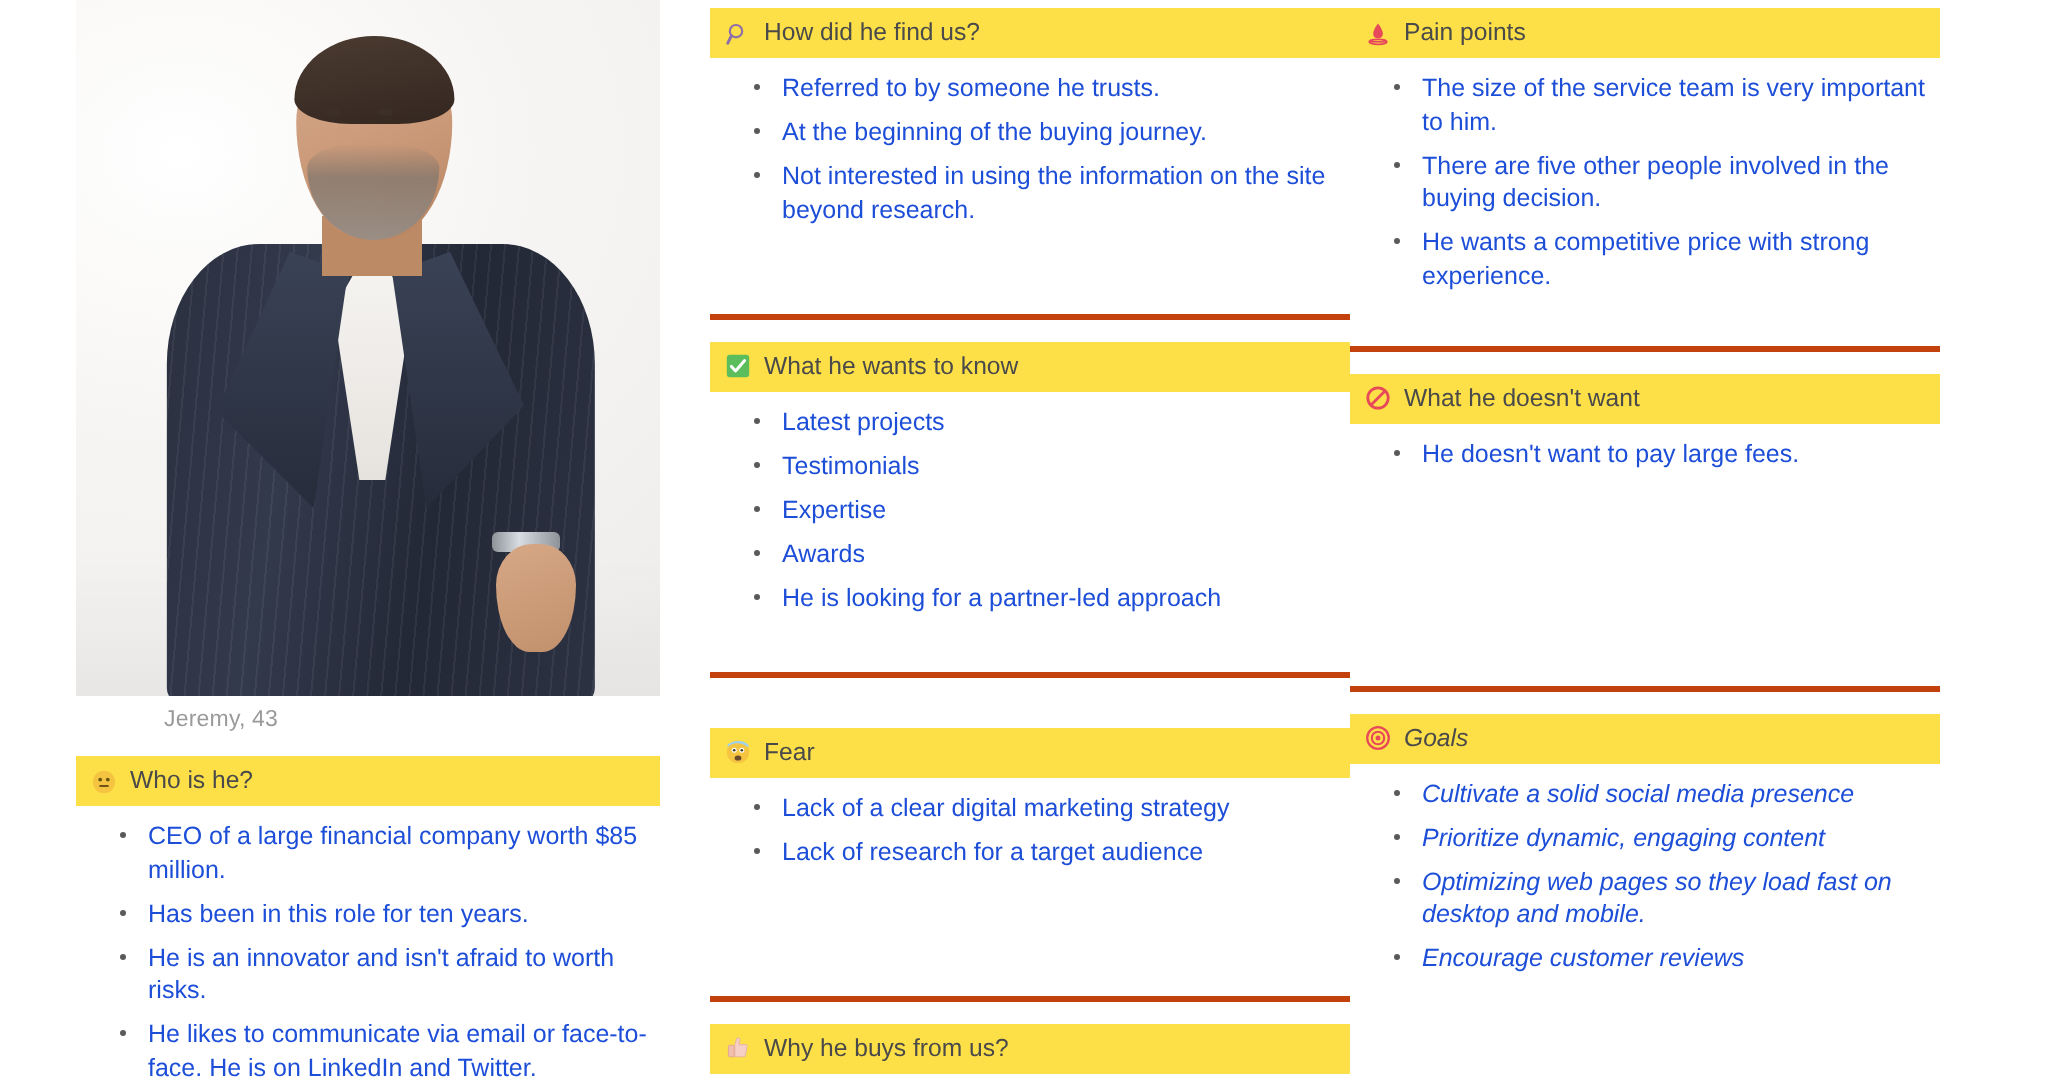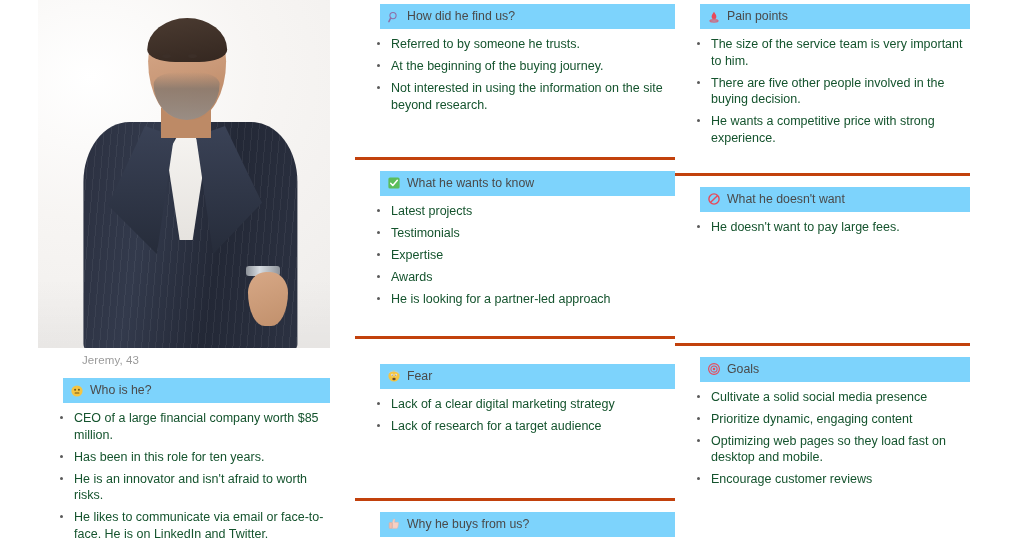--- a/index.html
+++ b/index.html
@@ -161,51 +161,50 @@
     font-size: 11.5px;
     color: #9a9a9a;
     letter-spacing: .1px;
     margin-left: 44px;
   }
 
   
   .section { margin: 0; }
   .section.sep { border-top: 3px solid #c2410c; }
   .sec-header {
-    background: #7dd3fc;
+    background: #fde047;
     padding: 4px 8px 4px 8px;
     font-size: 12.3px;
     color: #4a4a4a;
     display: flex;
     align-items: center;
     gap: 6px;
     line-height: 15px;
     min-height: 17px;
-    margin-left: 25px;
   }
   .sec-header .ico {
     font-size: 11.5px;
     line-height: 1;
     display: inline-block;
     width: 13px;
     text-align: center;
     flex: 0 0 auto;
   }
   .sec-title { white-space: nowrap; }
 
   ul.bullets {
     list-style: none;
     margin: 0;
     padding: 7px 6px 2px 22px;
   }
   ul.bullets li {
     position: relative;
     font-size: 12.5px;
     line-height: 16.5px;
-    color: #14532d;
+    color: #1d4ed8;
     margin-bottom: 5.5px;
     padding-left: 14px;
   }
   ul.bullets li::before {
     content: "";
     position: absolute;
     left: 0;
     top: 6px;
     width: 3.4px;
     height: 3.4px;
@@ -383,21 +382,21 @@
         </span>
         <span class="sec-title">What he doesn't want</span>
       </div>
       <ul class="bullets">
         <li>He doesn't want to pay large fees.</li>
       </ul>
     </div>
 
     <div class="spacer" style="height:100px;"></div>
 
-    <div class="section sep" style="padding-top:11px; margin-right:55px;">
+    <div class="section sep" style="padding-top:11px; margin-right:55px;font-style:italic;">
       <div class="sec-header">
         <span class="ico">
           <svg class="ic-svg" width="12" height="12" viewBox="0 0 12 12">
             <circle cx="6" cy="6" r="5.4" fill="none" stroke="#e8495a" stroke-width="1.15"></circle>
             <circle cx="6" cy="6" r="3.1" fill="none" stroke="#e8495a" stroke-width="1.05"></circle>
             <circle cx="6" cy="6" r="1.25" fill="#e8495a"></circle>
           </svg>
         </span>
         <span class="sec-title">Goals</span>
       </div>

